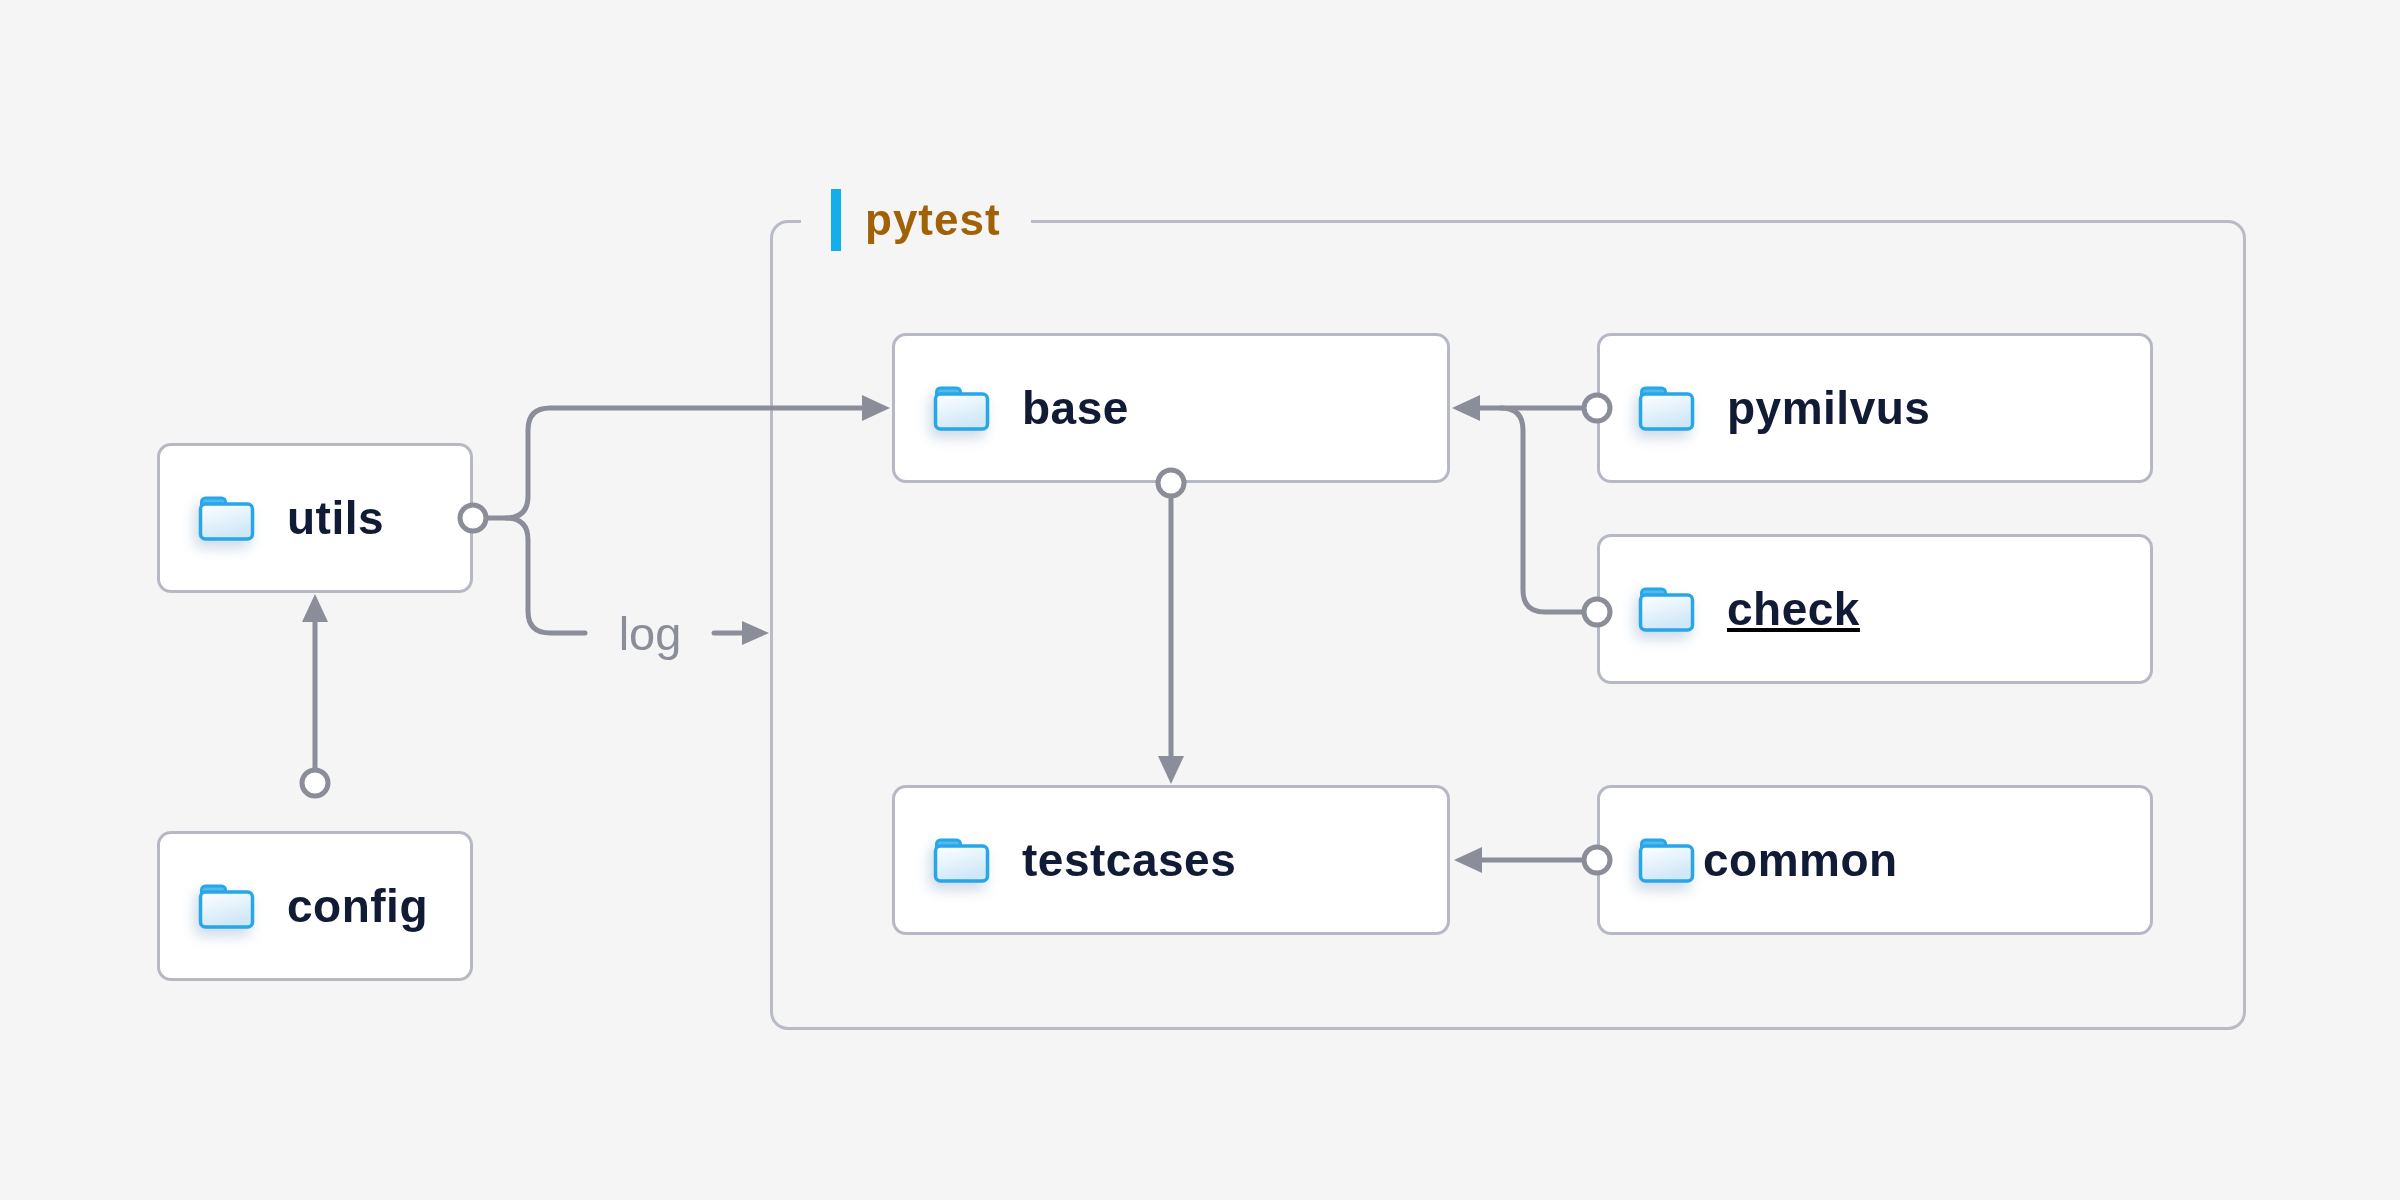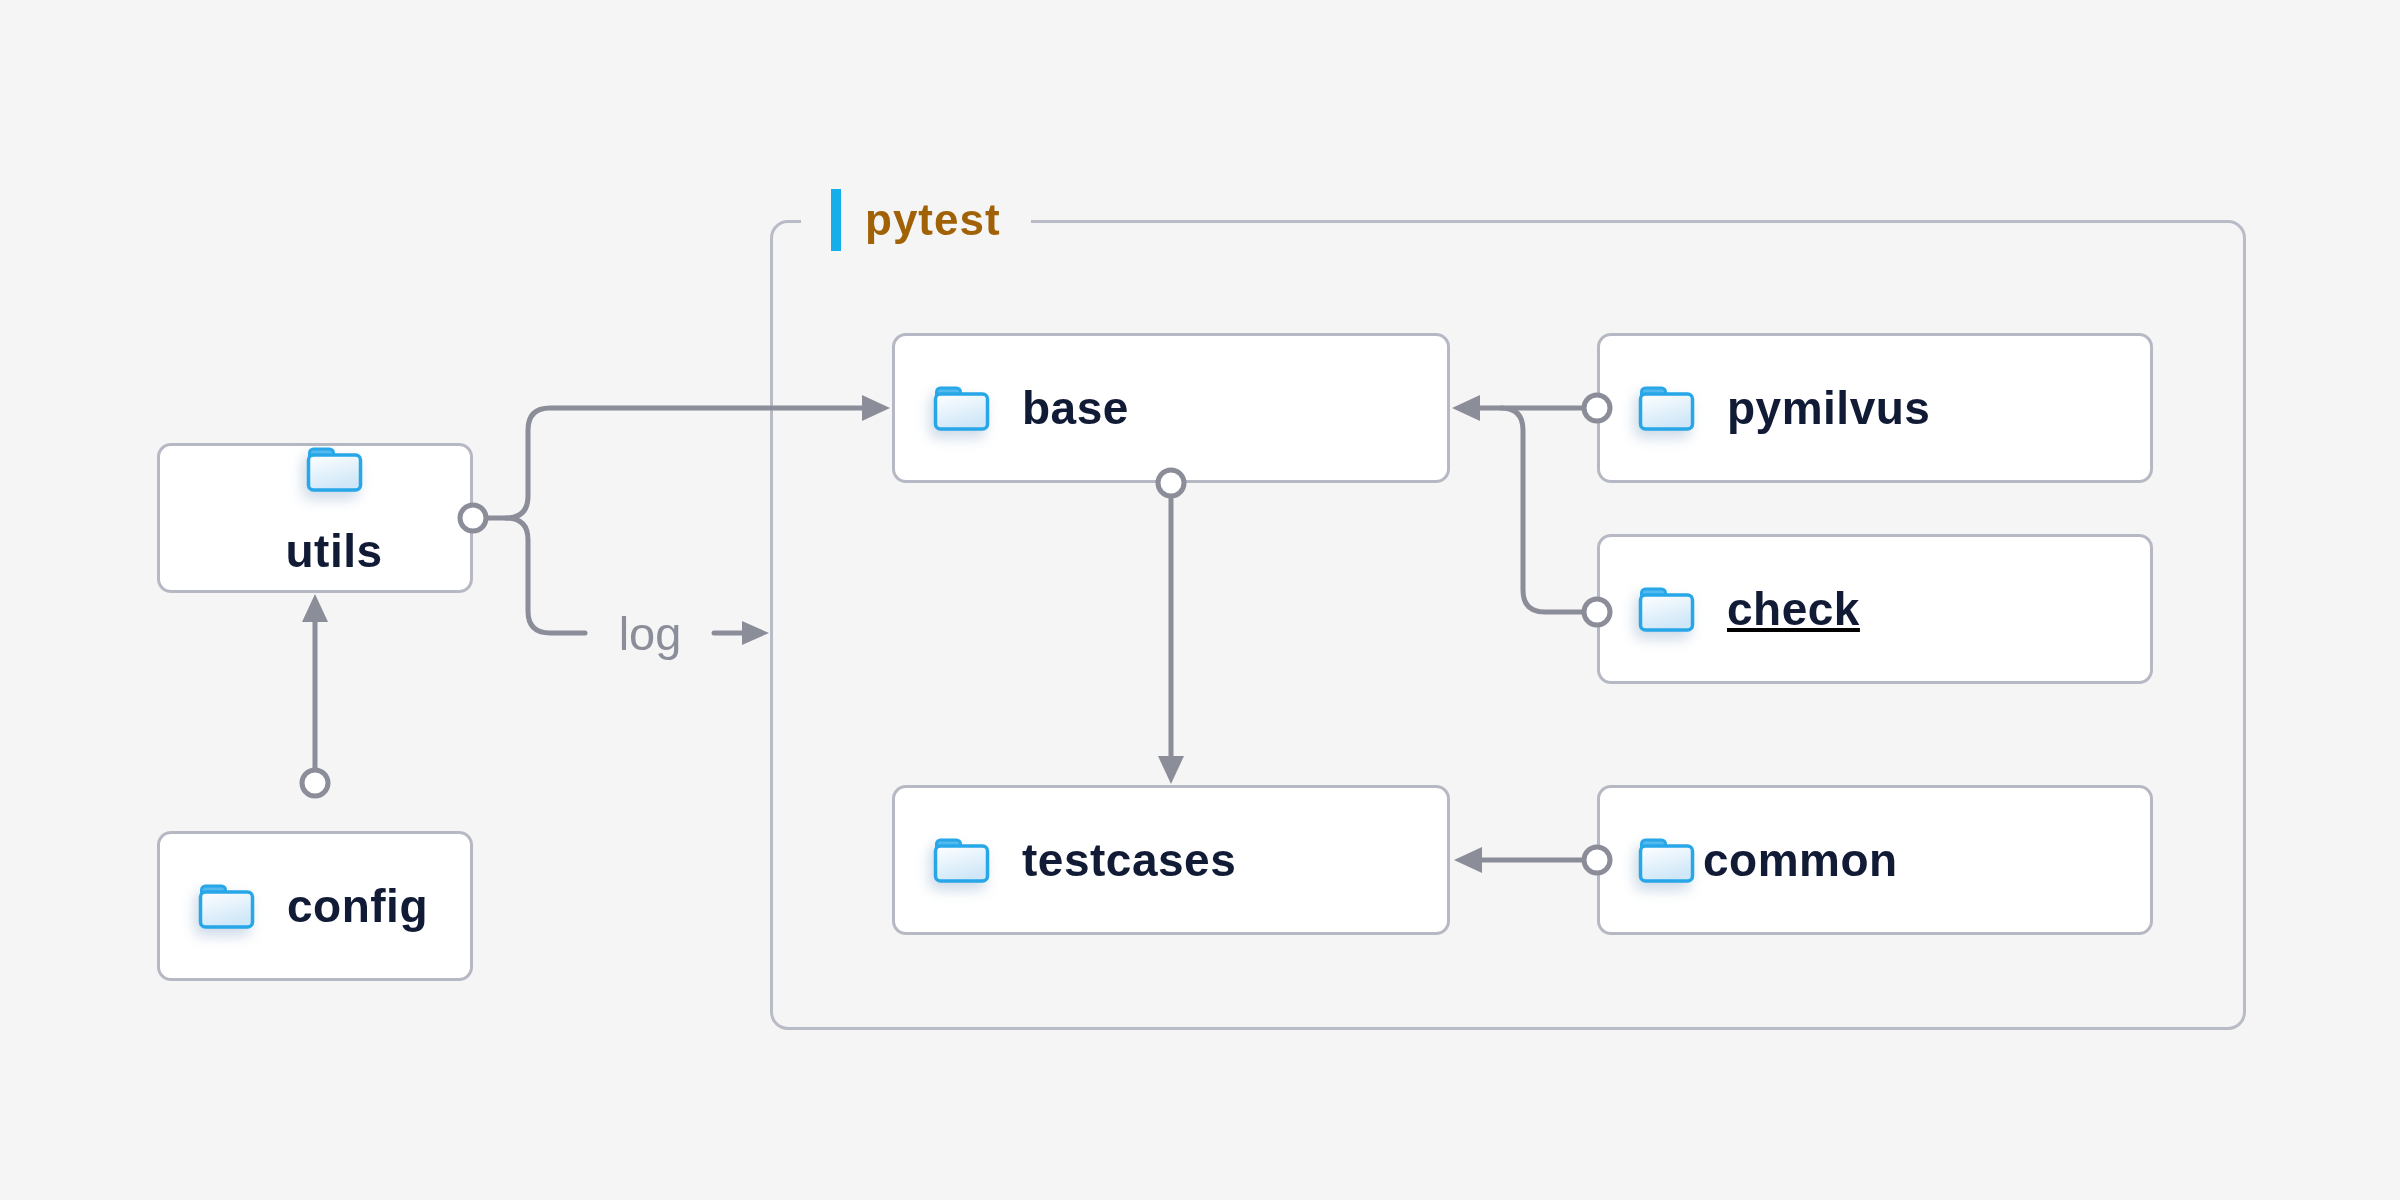--- a/index.html
+++ b/index.html
@@ -12,21 +12,21 @@
     border:3px solid #b9bcc7;border-radius:18px;box-sizing:border-box;}
   .group-label{position:absolute;top:-36px;left:28px;display:flex;align-items:center;
     background:#f5f5f6;padding:0 30px;height:66px;}
   .accent-bar{width:10px;height:62px;background:#14aeea;margin-right:24px;}
   .group-title{font-size:44px;font-weight:700;color:#a16207;letter-spacing:1px;}
 
   
   .node{position:absolute;height:150px;background:#ffffff;border:3px solid #b6b9c4;
     border-radius:14px;box-sizing:border-box;display:flex;align-items:center;
     padding-left:38px;gap:32px;}
-  .n-utils{left:157px;top:443px;width:316px;flex-direction:column;}
+  .n-utils{left:157px;top:443px;width:316px;}
   .n-config{left:157px;top:783px;width:316px;margin-top:48px;}
   .n-base{left:892px;top:333px;width:558px;}
   .n-pymilvus{left:1597px;top:333px;width:556px;}
   .n-check{left:1597px;top:534px;width:556px;text-decoration:underline;}
   .n-testcases{left:892px;top:785px;width:558px;}
   .n-common{left:1597px;top:785px;width:556px;gap:8px;}
   .node-label{font-size:46px;font-weight:700;color:#111b36;letter-spacing:0.5px;}
   .folder{width:57px;height:46px;display:inline-flex;
     filter:drop-shadow(-4px 7px 7px rgba(110,145,185,0.35));}
   .folder svg{width:57px;height:46px;}

